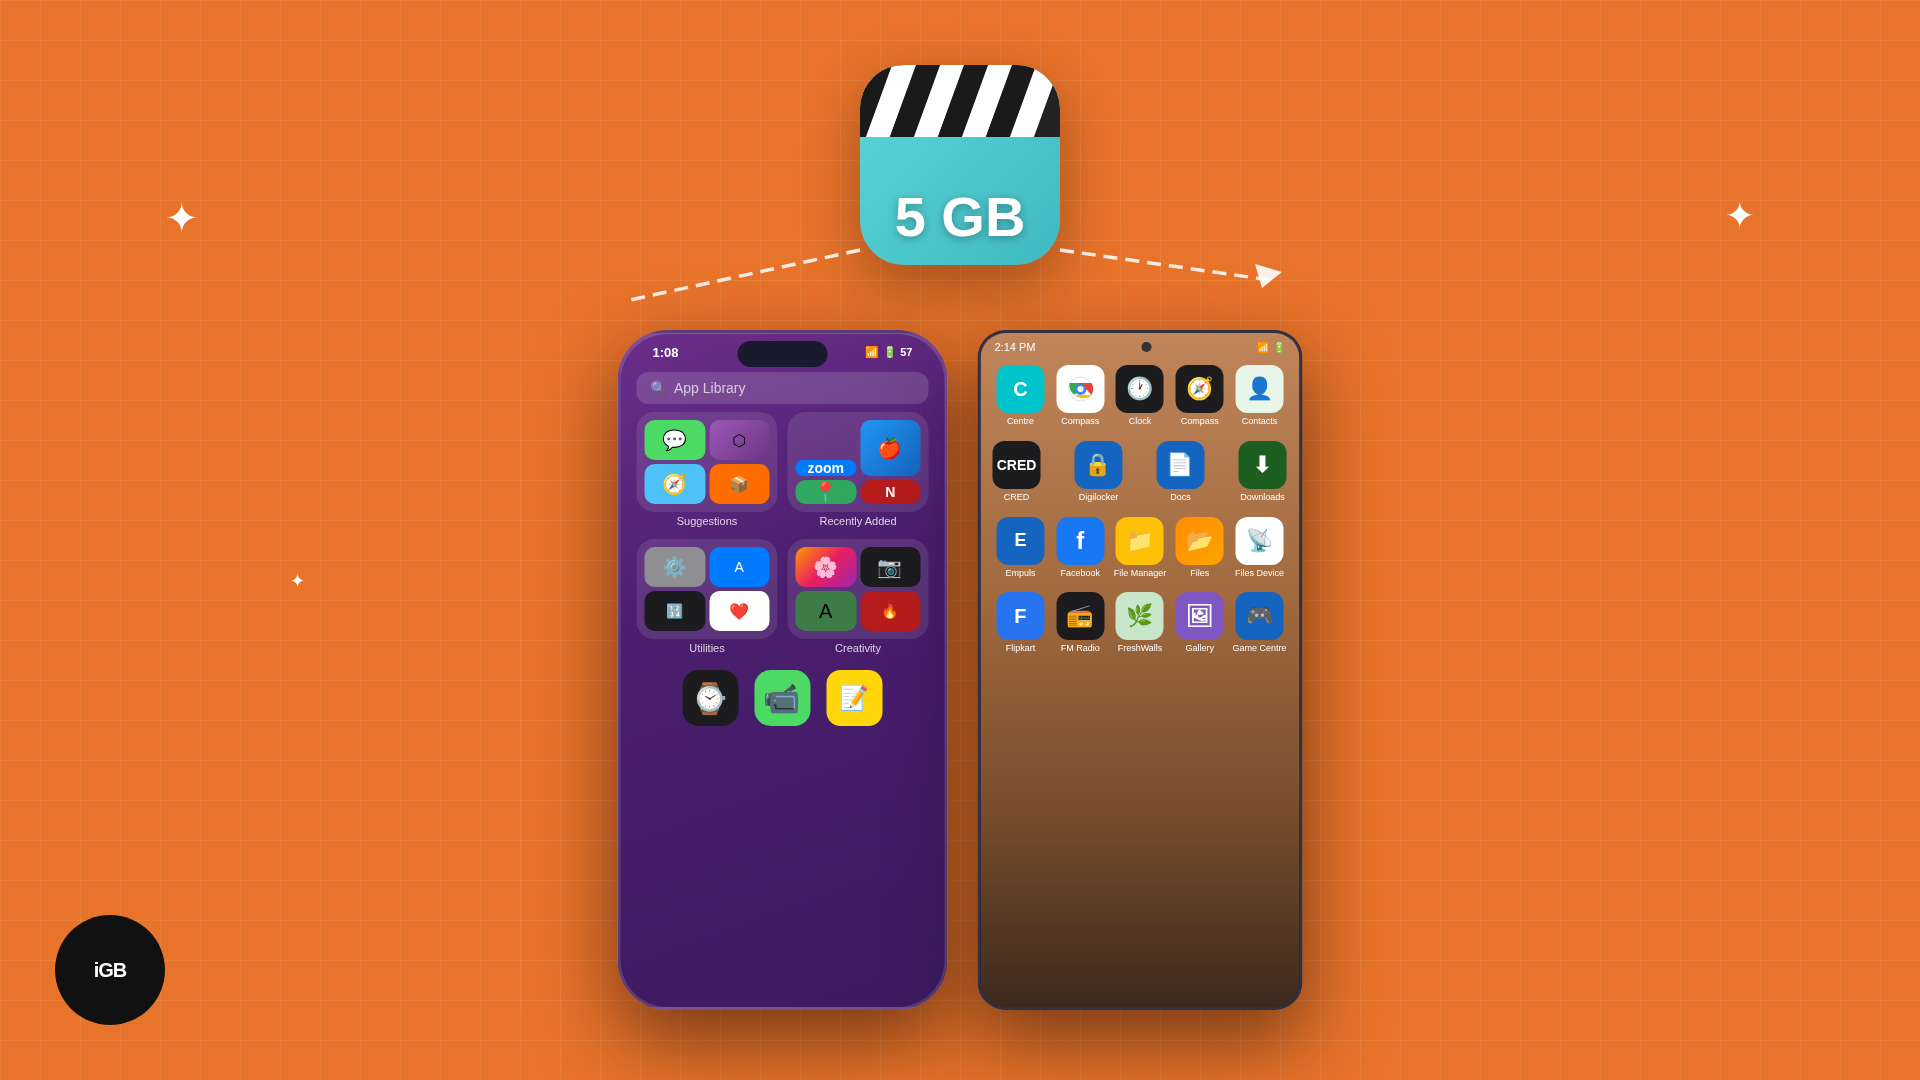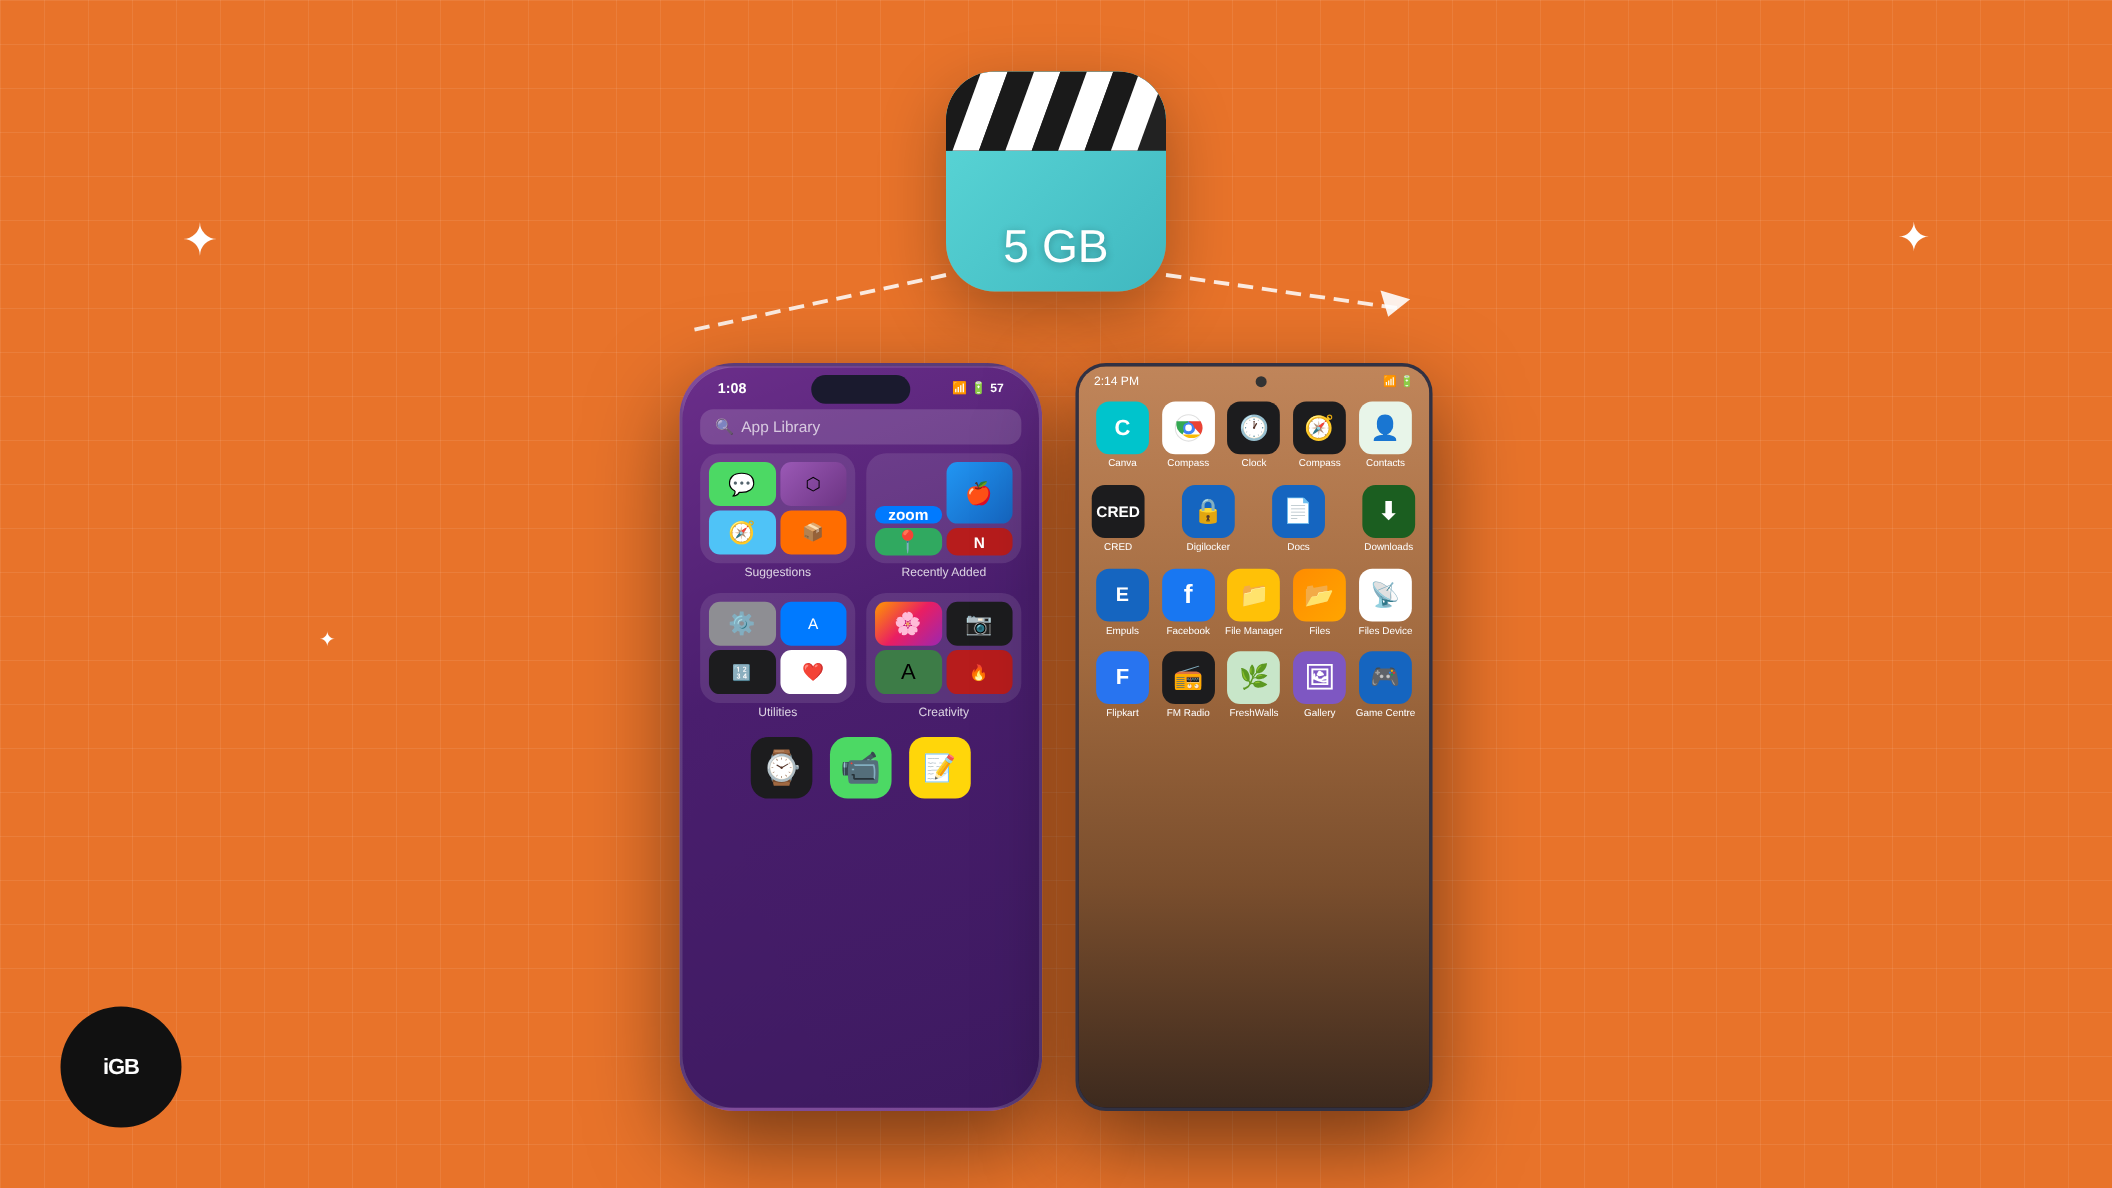--- a/index.html
+++ b/index.html
@@ -68,22 +68,22 @@
       background: linear-gradient(135deg, #5CD8D8 0%, #40B8C0 100%);
       box-shadow: 0 20px 60px rgba(0,0,0,0.3);
       display: flex;
       flex-direction: column;
       align-items: center;
       justify-content: flex-end;
       overflow: hidden;
       padding-bottom: 20px;
     }
     .center-app-size {
-      font-size: 42px;
-      font-weight: 400;
+      font-size: 56px;
+      font-weight: 700;
       color: white;
       text-shadow: 0 2px 8px rgba(0,0,0,0.3);
       z-index: 1;
       line-height: 1;
     }
 
     
     .phones-container {
       position: absolute;
       top: 330px;
@@ -443,21 +443,21 @@
           <span>🔋</span>
       </div>
     </div>
 
     <div class="app-drawer">
 
 
       <div class="android-app-grid">
         <div class="android-app">
           <div class="android-app-icon bg-canva" style="color:white;font-weight:900;font-size:20px;">C</div>
-          <span class="android-app-label">Canva</span>
+          <span class="android-app-label">Centre</span>
         </div>
         <div class="android-app">
           <div class="android-app-icon bg-white" style="background:white;">
             <svg width="30" height="30" viewBox="0 0 30 30">
               <circle cx="15" cy="15" r="12" fill="white" stroke="#e0e0e0" stroke-width="1"></circle>
               <circle cx="15" cy="15" r="6" fill="#4285F4"></circle>
               <path d="M15 9 L26 9 A12 12 0 0 1 26 21 Z" fill="#EA4335"></path>
               <path d="M15 9 L4 9 A12 12 0 0 0 9.5 21 Z" fill="#34A853"></path>
               <path d="M9.5 21 L15 21 L26 21 A12 12 0 0 1 9.5 21 Z" fill="#FBBC05"></path>
               <circle cx="15" cy="15" r="5" fill="#4285F4"></circle>

